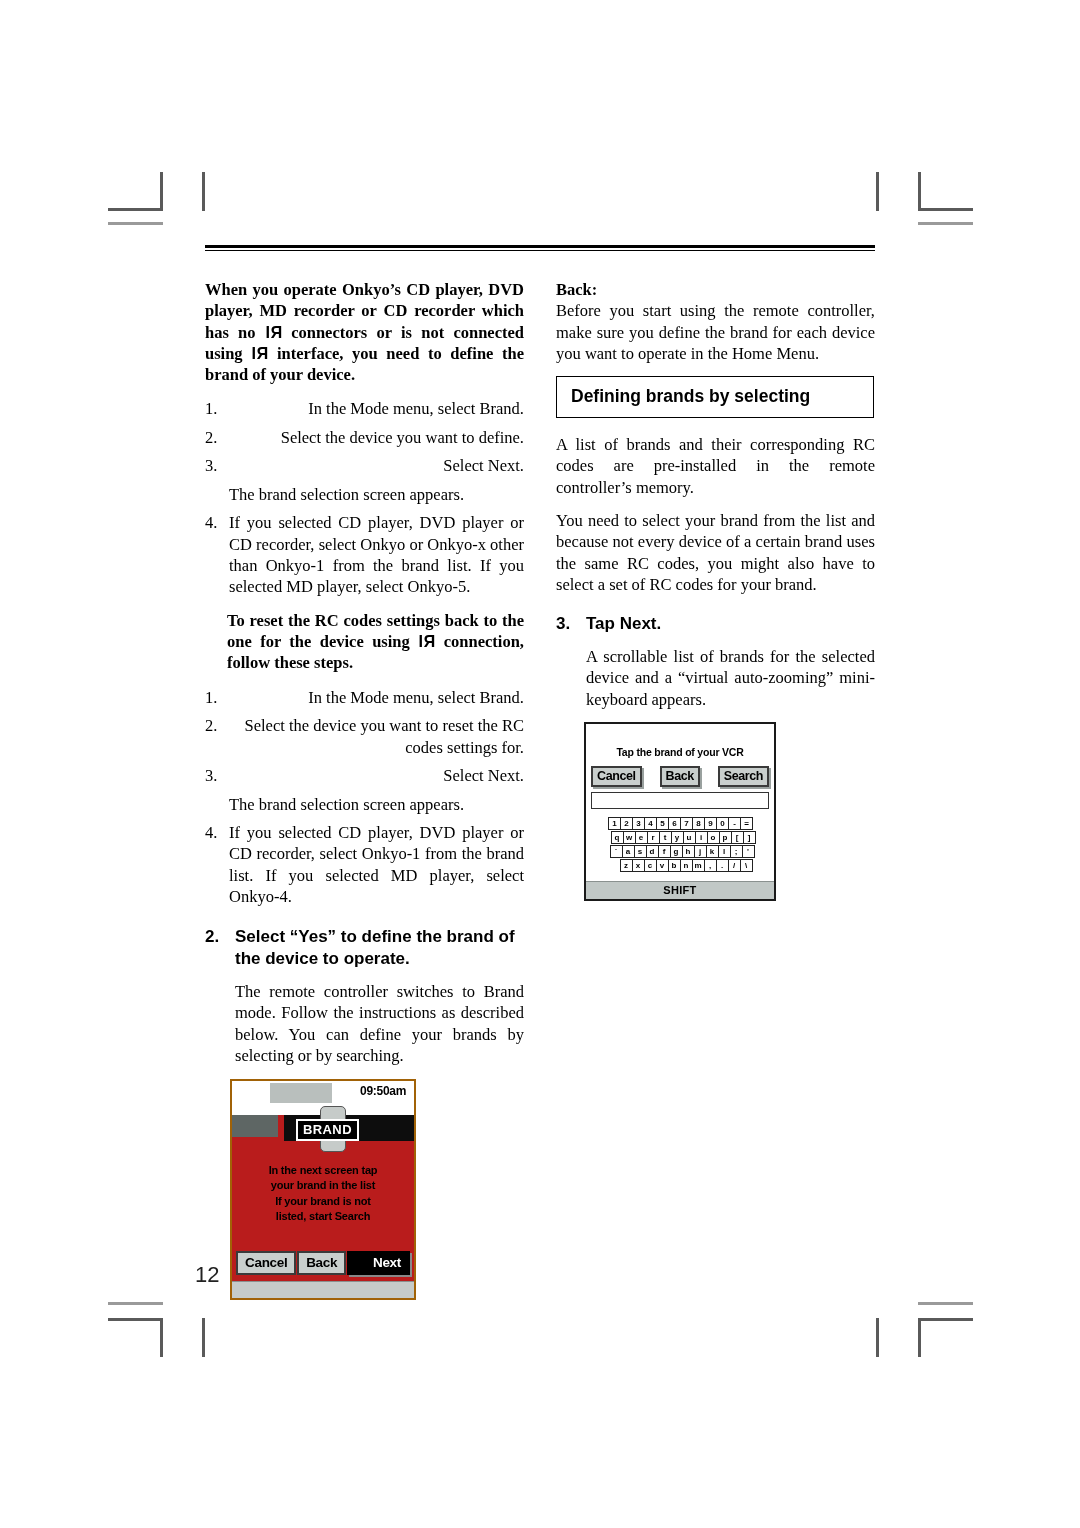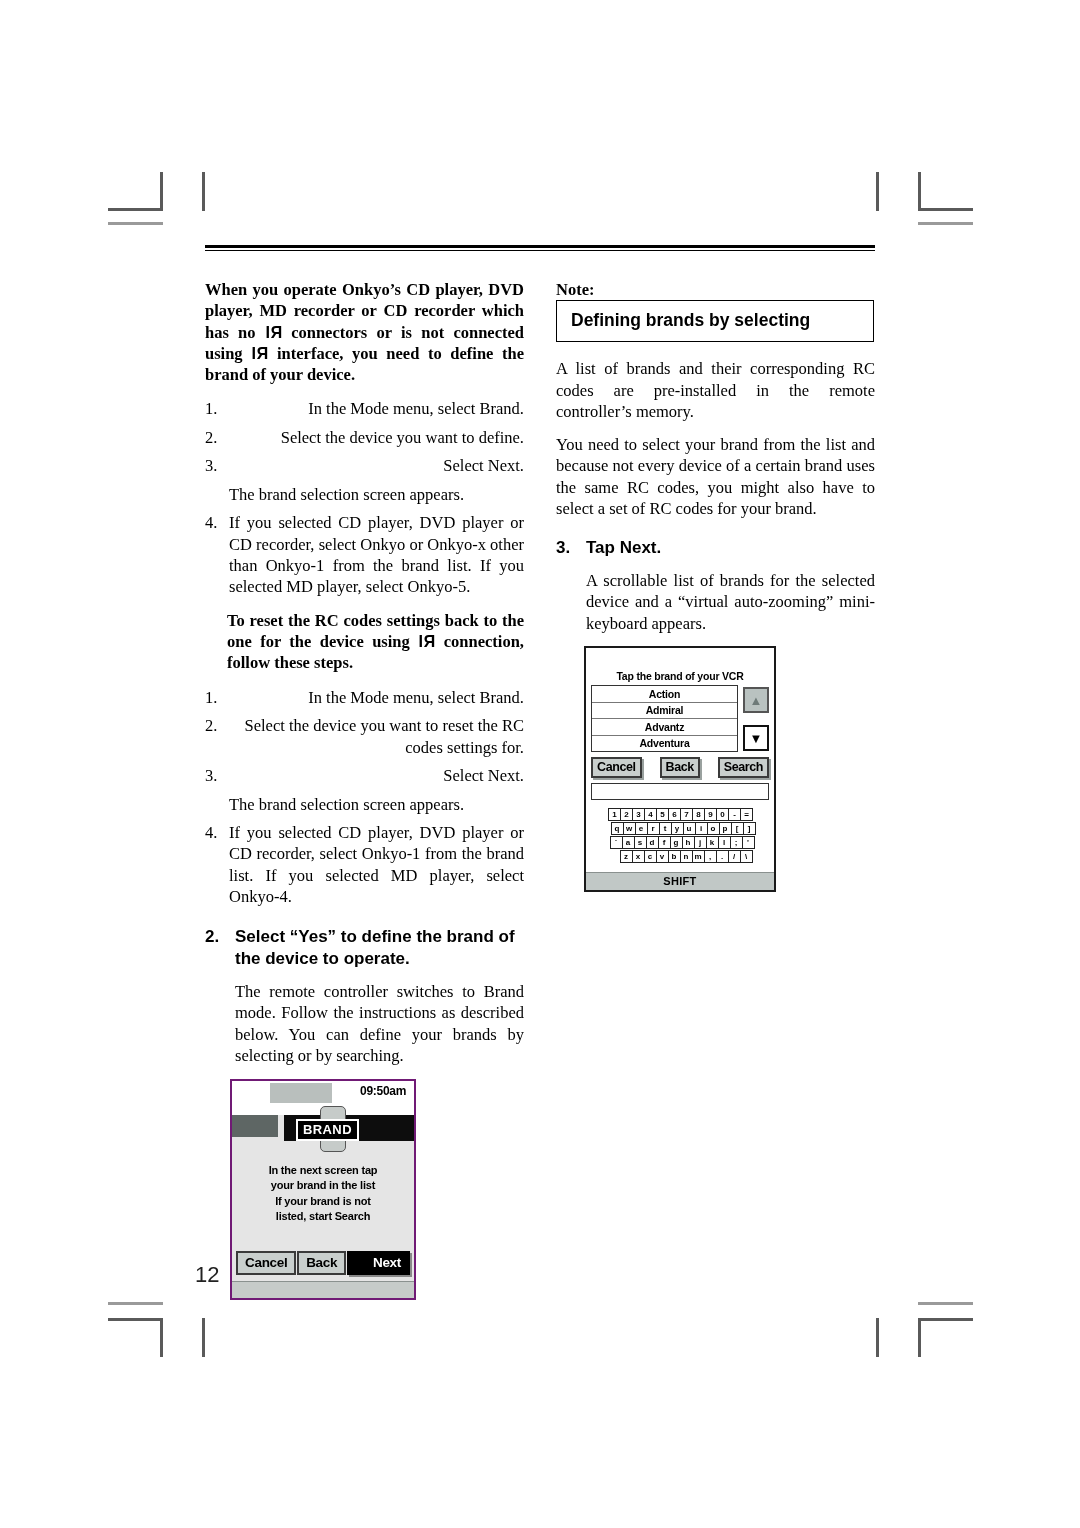--- a/index.html
+++ b/index.html
@@ -135,22 +135,22 @@
     font-weight: bold;
     letter-spacing: 0.5px;
     transform: scaleX(-1);
     font-size: 0.98em;
   }
   .ri-wrap { display: inline-block; }
 
   
   .lcd1 {
     width: 182px;
-    border: 2px solid #701a75;
-    background: #e5e5e5;
+    border: 2px solid #a16207;
+    background: #b91c1c;
     margin: 10px 0 0 25px;
     position: relative;
   }
   .lcd1-top {
     height: 34px;
     position: relative;
     background: #fff;
   }
   .lcd1-gblock {
     position: absolute;
@@ -469,47 +469,36 @@
           <div class="lcdbtn">Back</div>
           <div class="lcdbtn dark">Next</div>
         </div>
         <div class="lcd1-foot"></div>
       </div>
 
     </div>
 
     <div class="col">
 
-      <p class="note-label">Note:</p>
+      <p class="note-label">Back:</p>
+      <p class="bodytext">Before you start using the remote controller, make sure you define the brand for each device you want to operate in the Home Menu.</p>
 
       <div class="boxhead">Defining brands by selecting</div>
 
       <p class="bodytext">A list of brands and their corresponding RC codes are pre-installed in the remote controller’s memory.</p>
       <p class="bodytext">You need to select your brand from the list and because not every device of a certain brand uses the same RC codes, you might also have to select a set of RC codes for your brand.</p>
 
       <div class="bignum">
         <span class="num">3.</span>
         <span class="txt">Tap Next.</span>
       </div>
       <p class="bignum-body">A scrollable list of brands for the selected device and a “virtual auto-zooming” mini-keyboard appears.</p>
 
       <div class="lcd2">
         <div class="lcd2-title">Tap the brand of your VCR</div>
-        <div class="lcd2-listrow">
-          <div class="brandlist">
-            <div class="bitem">Action</div>
-            <div class="bitem">Admiral</div>
-            <div class="bitem">Advantz</div>
-            <div class="bitem">Adventura</div>
-          </div>
-          <div class="arrows">
-            <div class="arrbtn">▲</div>
-            <div class="arrbtn down">▼</div>
-          </div>
-        </div>
         <div class="lcd2-btnrow">
           <div class="lcdbtn2">Cancel</div>
           <div class="lcdbtn2">Back</div>
           <div class="lcdbtn2">Search</div>
         </div>
         <div class="textfield"></div>
         <div class="kbd">
           <div class="kbrow" id="kbr0">
               <div class="key">1</div>
               <div class="key">2</div>

